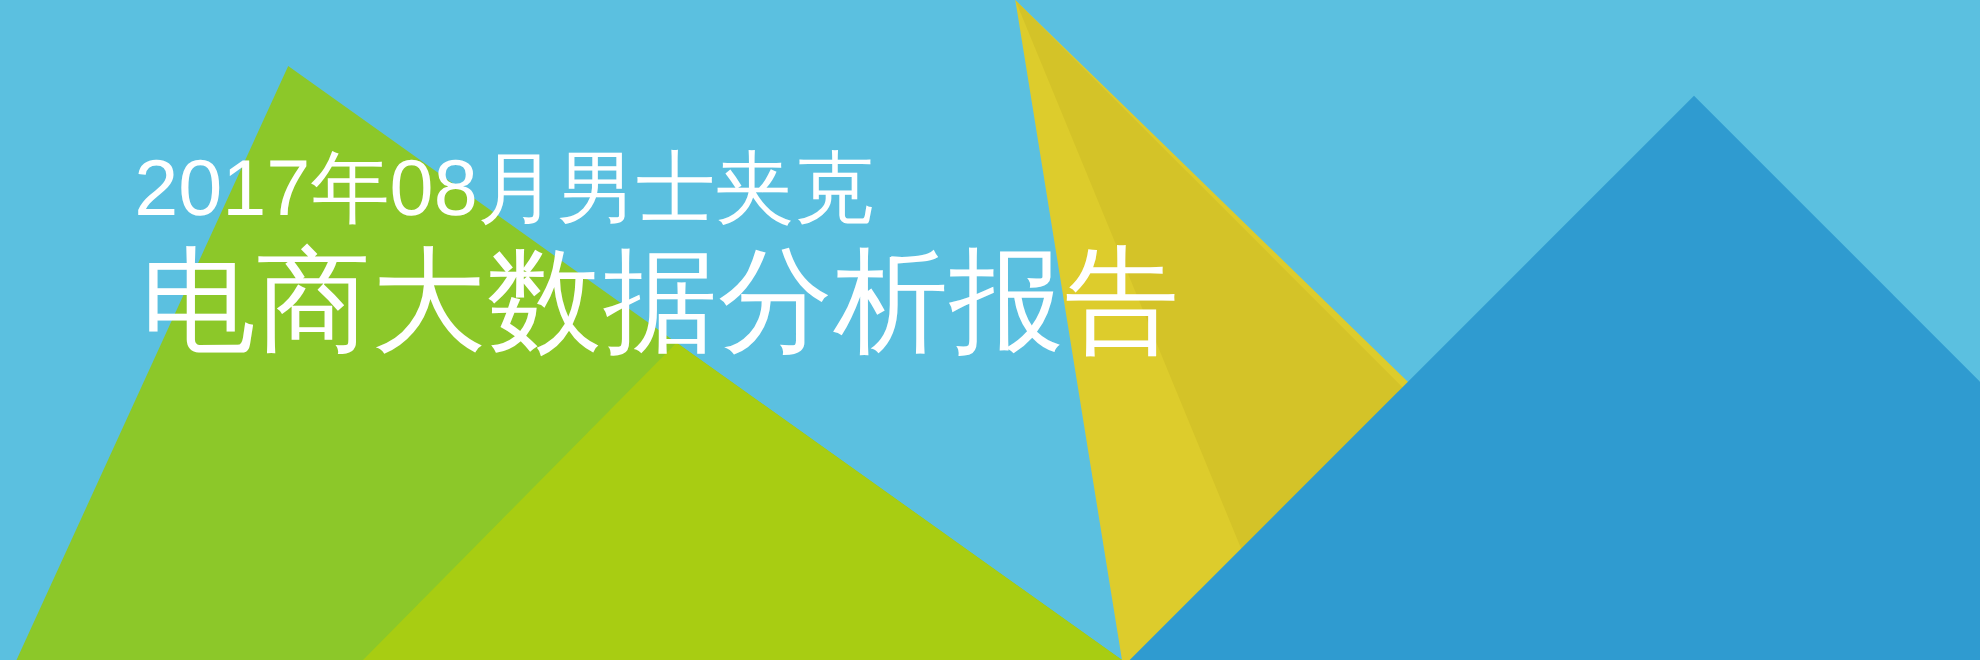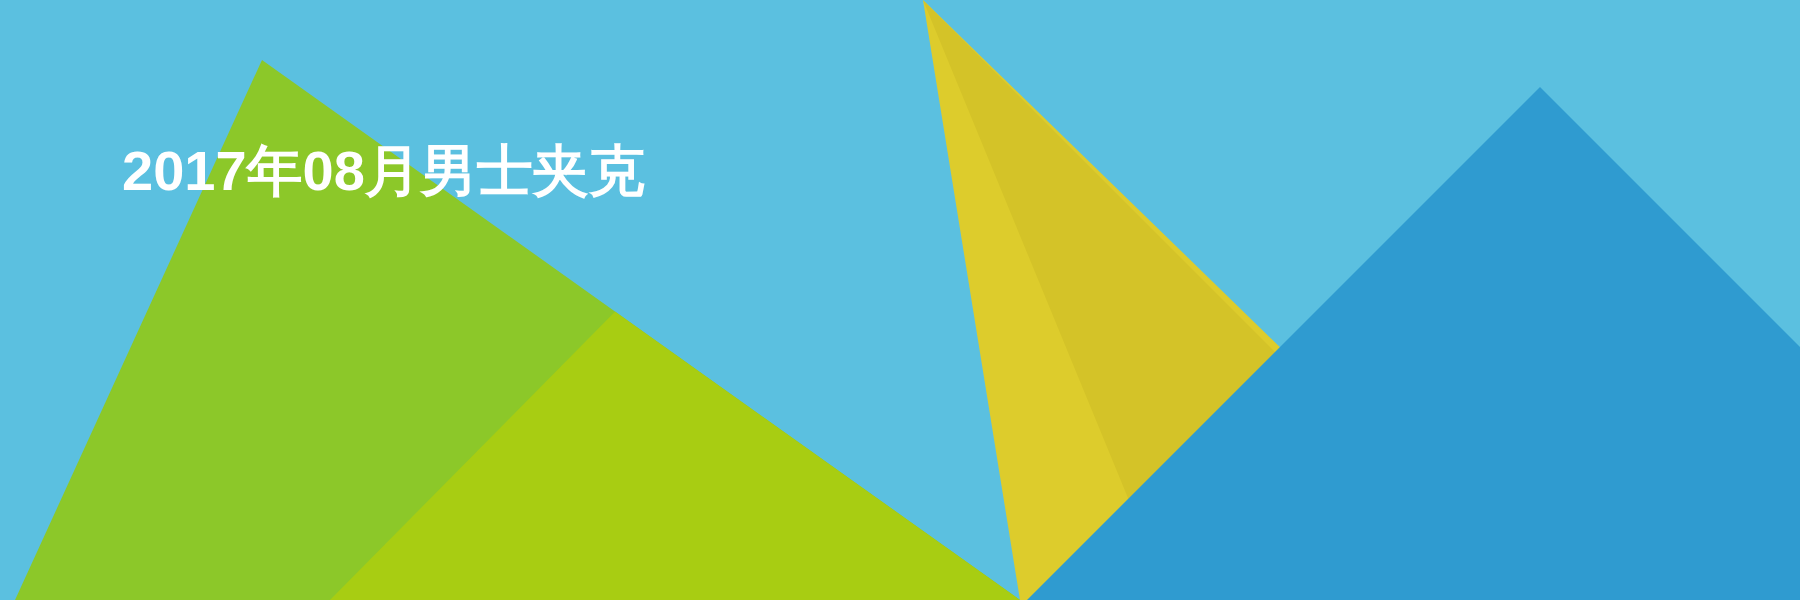--- a/index.html
+++ b/index.html
@@ -26,22 +26,22 @@
   #title-block {
     position: absolute;
     left: 122px;
     top: 128px;
     width: 1200px;
     z-index: 5;
     pointer-events: none;
   }
   .title-line-1 {
     color: #ffffff;
-    font-size: 56px;
-    font-weight: 700;
+    font-size: 72px;
+    font-weight: 400;
     line-height: 86px;
     letter-spacing: 0px;
     white-space: nowrap;
     margin: 0;
   }
   .title-line-2 {
     color: #ffffff;
     font-size: 104px;
     font-weight: 400;
     line-height: 120px;
@@ -78,15 +78,16 @@
 
     <g clip-path="url(#clip-yellow)">
       <polygon points="923,0 1800,877 1800,600 1170,600" fill="#d4c328"></polygon>
     </g>
 
     <polygon points="1540,87 2053,600 1027,600" fill="#2f9bd0"></polygon>
   </svg>
 
   <div id="title-block">
     <div class="title-line-1">2017年08月男士夹克</div>
+    <div class="title-line-2">电商大数据分析报告</div>
   </div>
 
 </div>
 
 </body></html>

